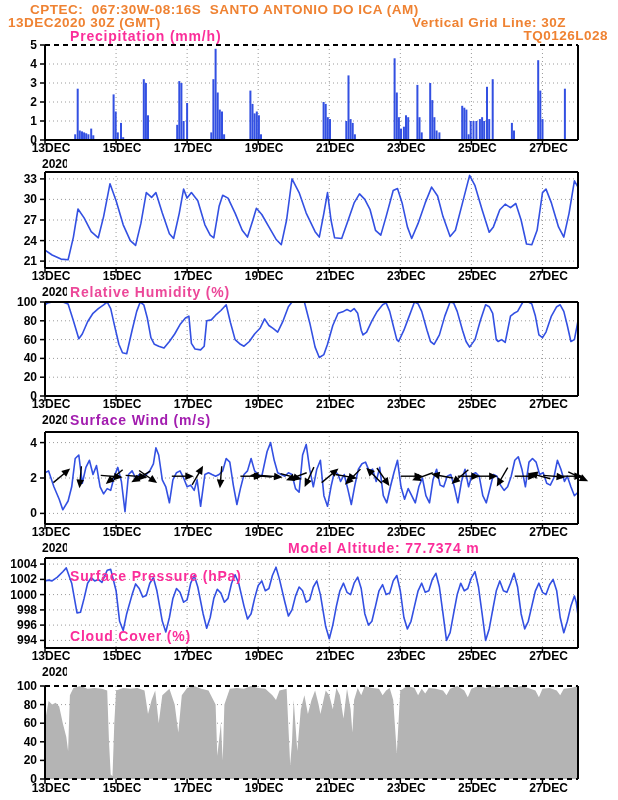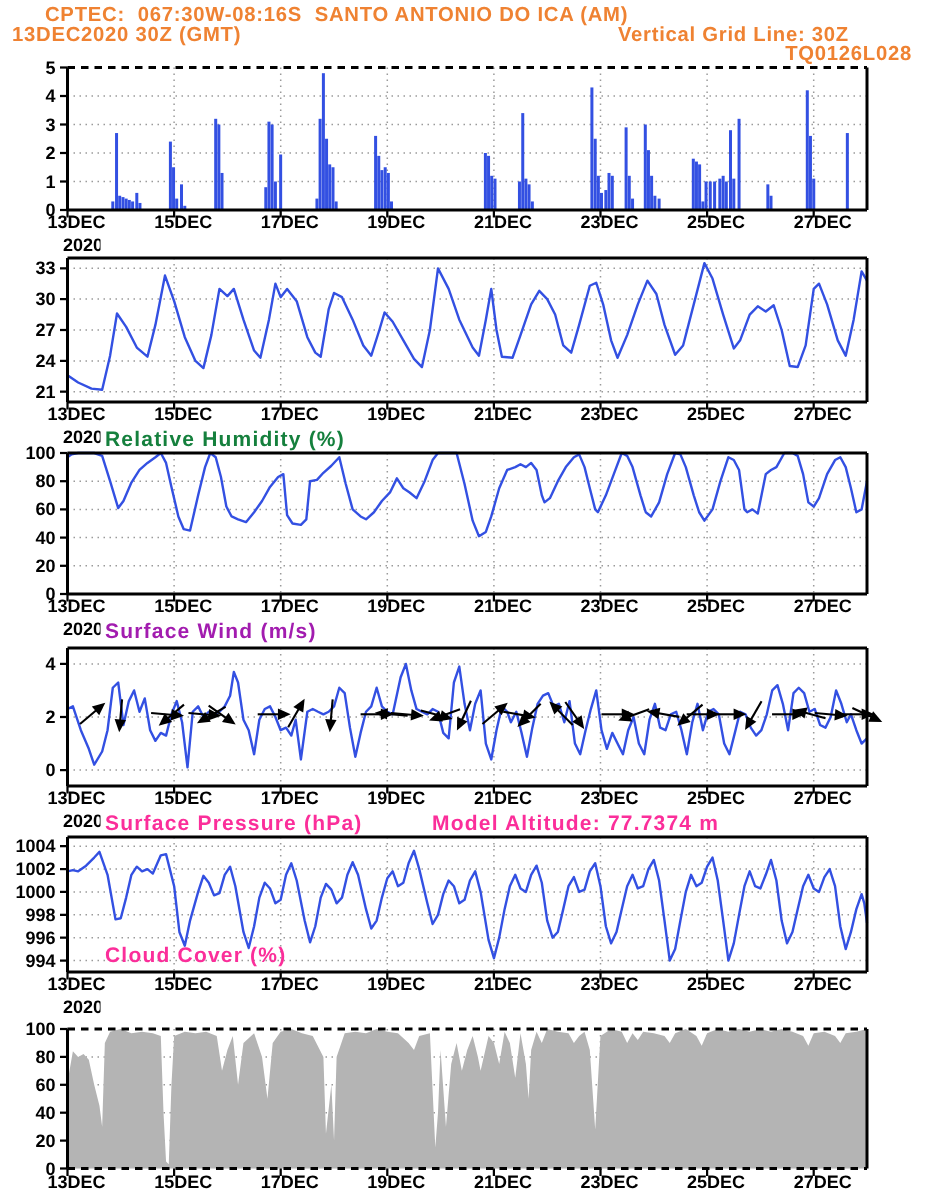--- a/index.html
+++ b/index.html
@@ -498,23 +498,24 @@
         <line x1="542.4666666666667" x2="542.4666666666667" y1="779" y2="784" stroke="#000" stroke-width="1.5"></line>
         <text x="548.5" y="792" text-anchor="middle" class="tick">27DEC</text>
       </g>
     </svg>
 
   <div class="abs hdr" style="left: 30px; top: 2px; color: rgb(239, 130, 50);">CPTEC:  067:30W-08:16S  SANTO ANTONIO DO ICA (AM)</div>
   <div class="abs hdr" style="left: 8px; top: 15px; color: rgb(239, 130, 50);">13DEC2020 30Z (GMT)</div>
   <div class="abs hdr" style="right: 52px; top: 15px; color: rgb(239, 130, 50);">Vertical Grid Line: 30Z</div>
   <div class="abs hdr" style="right: 10px; top: 28px; color: rgb(239, 130, 50);">TQ0126L028</div>
 
-  <div class="abs ptitle" style="left: 70px; top: 284px; color: #15803d;">Relative Humidity (%)</div>
+  <div class="abs ptitle" style="left: 70px; top: 28px; color: rgb(251, 46, 154);">Precipitation (mm/h)</div>
+  <div class="abs ptitle" style="left: 70px; top: 284px; color: #ec4899;">Relative Humidity (%)</div>
   <div class="abs ptitle" style="left: 70px; top: 412px; color: #a21caf;">Surface Wind (m/s)</div>
-  <div class="abs ptitle" style="left: 70px; top: 540px; color: rgb(251, 46, 154);">Surface Pressure (hPa)</div>
+  <div class="abs ptitle" style="left: 70px; top: 568px; color: rgb(251, 46, 154);">Surface Pressure (hPa)</div>
   <div class="abs ptitle" style="left: 288px; top: 540px; color: rgb(251, 46, 154);">Model Altitude: 77.7374 m</div>
   <div class="abs ptitle" style="left: 70px; top: 628px; color: rgb(251, 46, 154);">Cloud Cover (%)</div>
 
   <div class="yearclip" style="top:154px;">
     <span>2020</span></div>
   <div class="yearclip" style="top:282px;">
     <span>2020</span></div>
   <div class="yearclip" style="top:410px;">
     <span>2020</span></div>
   <div class="yearclip" style="top:538px;">

